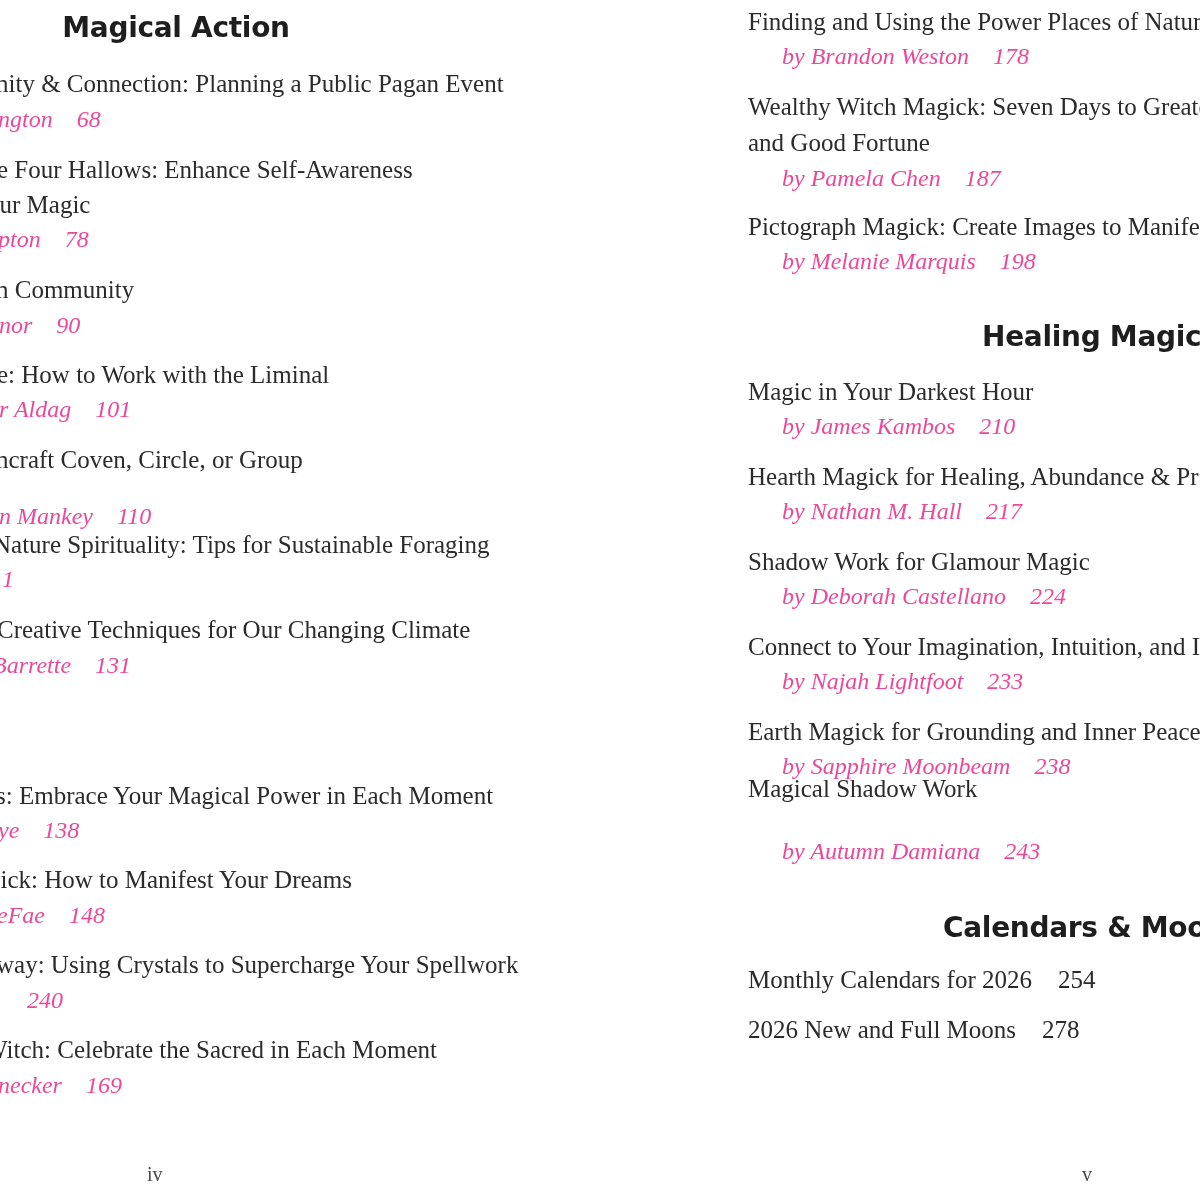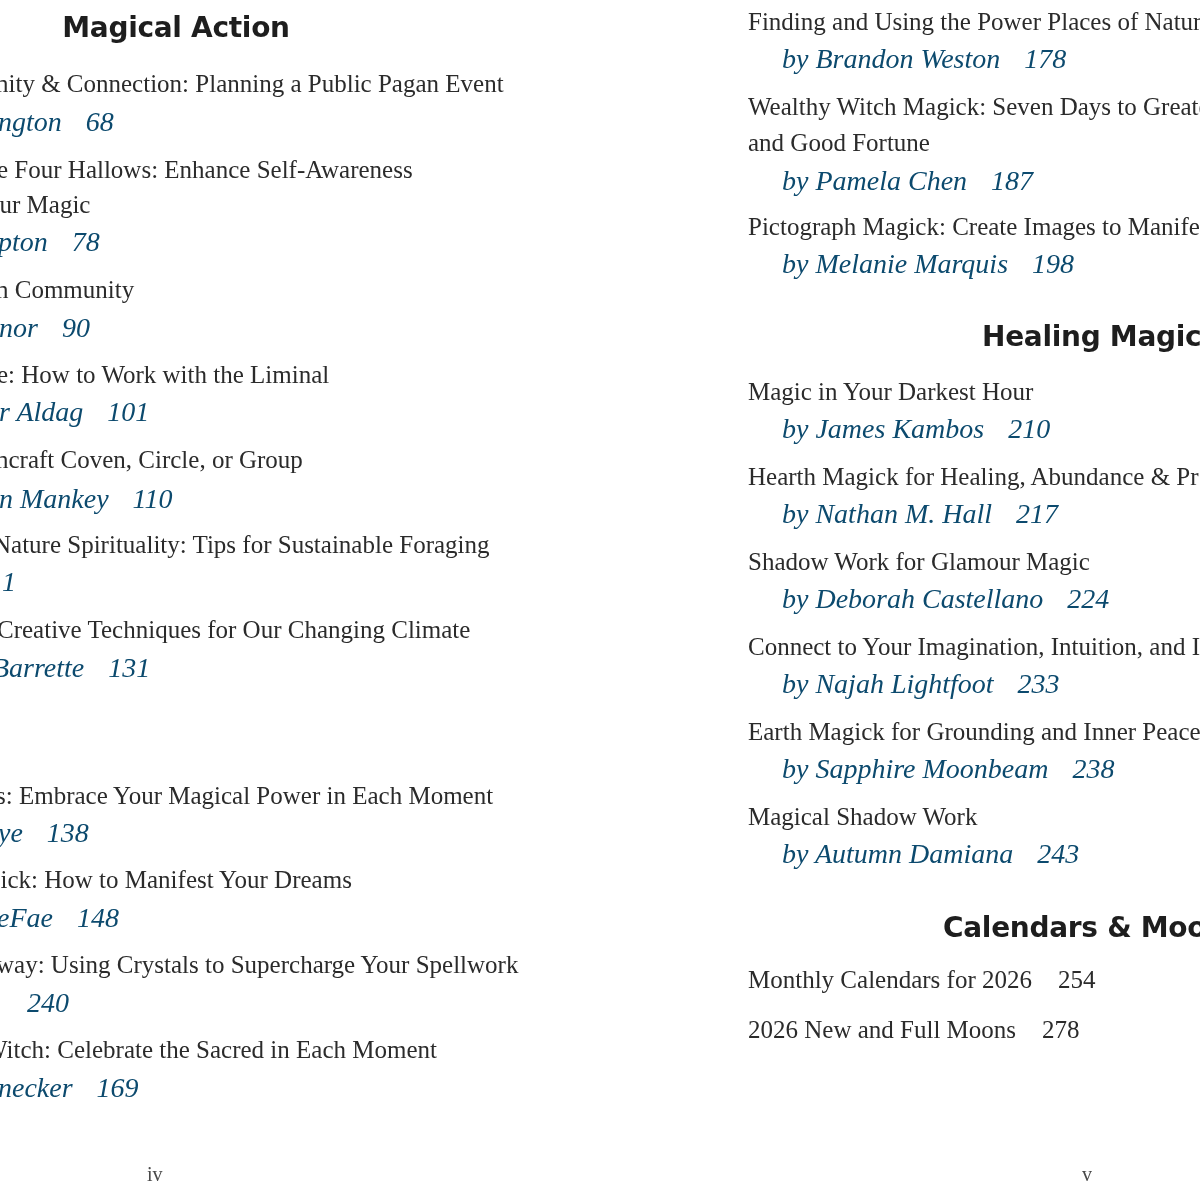--- a/index.html
+++ b/index.html
@@ -23,24 +23,24 @@
   }
   .h.centered{transform:translateX(-50%);}
   .t{
     position:absolute;
     font-size:25px;
     white-space:nowrap;
     color:#2b2b2b;
   }
   .a{
     position:absolute;
-    font-size:28px;
+    font-size:24px;
     font-style:italic;
     white-space:nowrap;
-    color:#0c4a6e;
+    color:#ec4899;
   }
   .a .pg{margin-left:24px;}
   .a .pg.solo{margin-left:0;}
   .t .pg{margin-left:26px;}
   .f{
     position:absolute;
     font-size:20px;
     color:#4a4a4a;
     white-space:nowrap;
   }
@@ -59,21 +59,21 @@
   <div class="t" style="left:-13px;top:191px">our Magic</div>
   <div class="a" style="left:-2px;top:226px"><span>pton</span><span class="pg">78</span></div>
 
   <div class="t" style="left:-4px;top:276px">n Community</div>
   <div class="a" style="left:-1px;top:312px"><span>nor</span><span class="pg">90</span></div>
 
   <div class="t" style="left:-3px;top:361px">e: How to Work with the Liminal</div>
   <div class="a" style="left:-1px;top:396px"><span>r Aldag</span><span class="pg">101</span></div>
 
   <div class="t" style="left:-4px;top:446px">ncraft Coven, Circle, or Group</div>
-  <div class="a" style="left:-1px;top:483px"><span>n Mankey</span><span class="pg">110</span></div>
+  <div class="a" style="left:-1px;top:503px"><span>n Mankey</span><span class="pg">110</span></div>
 
   <div class="t" style="left:-7px;top:531px">Nature Spirituality: Tips for Sustainable Foraging</div>
   <div class="a" style="left:2px;top:566px"><span class="pg solo">1</span></div>
 
   <div class="t" style="left:-3px;top:616px">Creative Techniques for Our Changing Climate</div>
   <div class="a" style="left:-8px;top:652px"><span>Barrette</span><span class="pg">131</span></div>
 
 
   <div class="t" style="left:-4px;top:782px">s: Embrace Your Magical Power in Each Moment</div>
   <div class="a" style="left:-2px;top:817px"><span>ye</span><span class="pg">138</span></div>
@@ -109,21 +109,21 @@
 
   <div class="t" style="left:748px;top:548px">Shadow Work for Glamour Magic</div>
   <div class="a" style="left:782px;top:583px"><span>by Deborah Castellano</span><span class="pg">224</span></div>
 
   <div class="t" style="left:748px;top:633px">Connect to Your Imagination, Intuition, and I</div>
   <div class="a" style="left:782px;top:668px"><span>by Najah Lightfoot</span><span class="pg">233</span></div>
 
   <div class="t" style="left:748px;top:718px">Earth Magick for Grounding and Inner Peace</div>
   <div class="a" style="left:782px;top:753px"><span>by Sapphire Moonbeam</span><span class="pg">238</span></div>
 
-  <div class="t" style="left:748px;top:803px">Magical Shadow Work</div>
+  <div class="t" style="left:748px;top:775px">Magical Shadow Work</div>
   <div class="a" style="left:782px;top:838px"><span>by Autumn Damiana</span><span class="pg">243</span></div>
 
   <div class="h" style="left:943px;top:911px">Calendars &amp; Moo</div>
 
   <div class="t" style="left:748px;top:966px"><span>Monthly Calendars for 2026</span><span class="pg">254</span></div>
   <div class="t" style="left:748px;top:1016px"><span>2026 New and Full Moons</span><span class="pg">278</span></div>
 
   <div class="f" style="left:1082px;top:1163px">v</div>
 
 </div>

